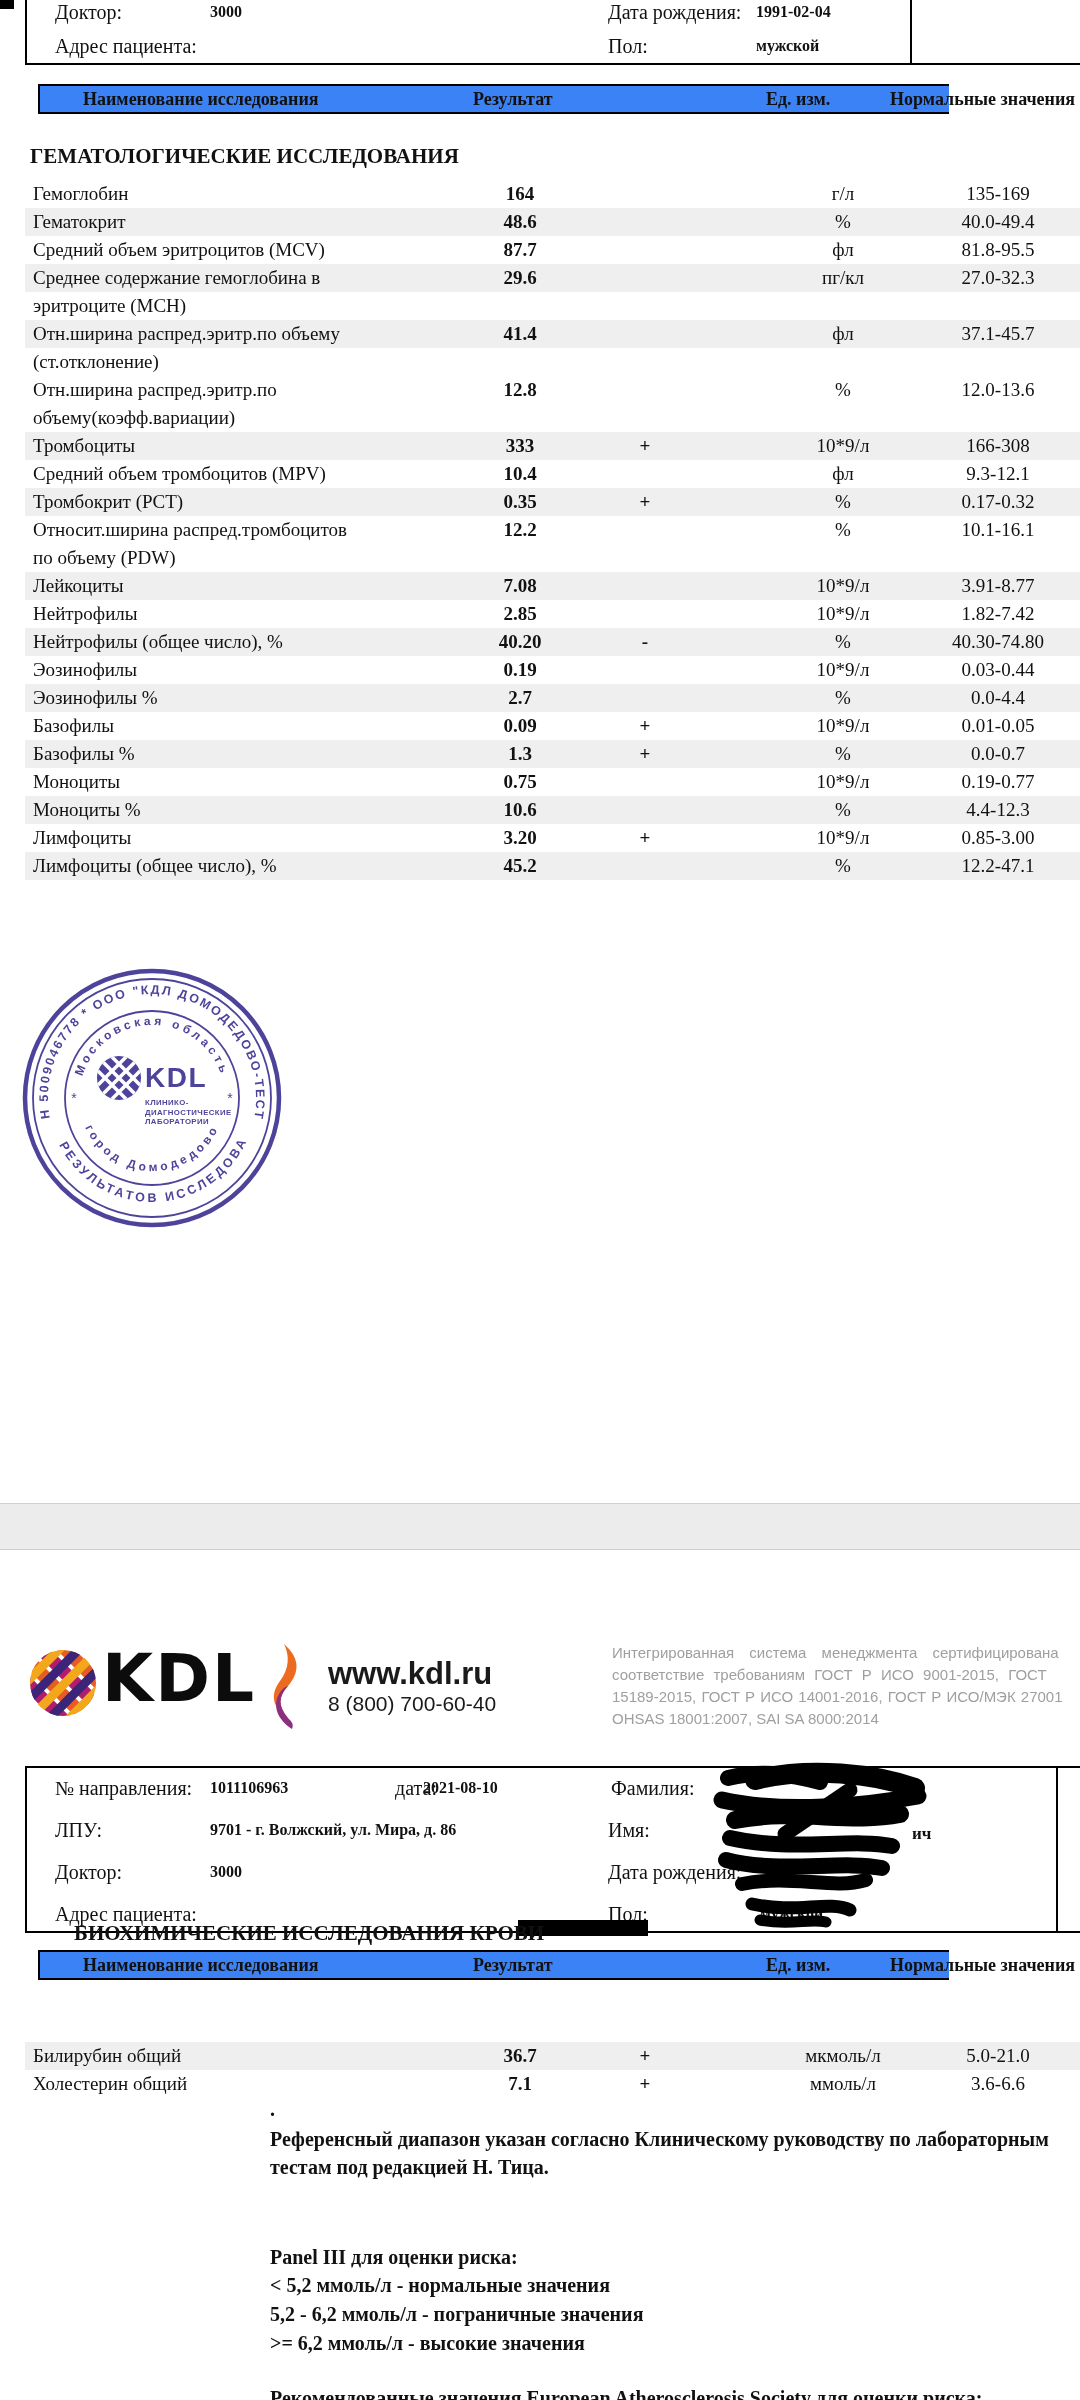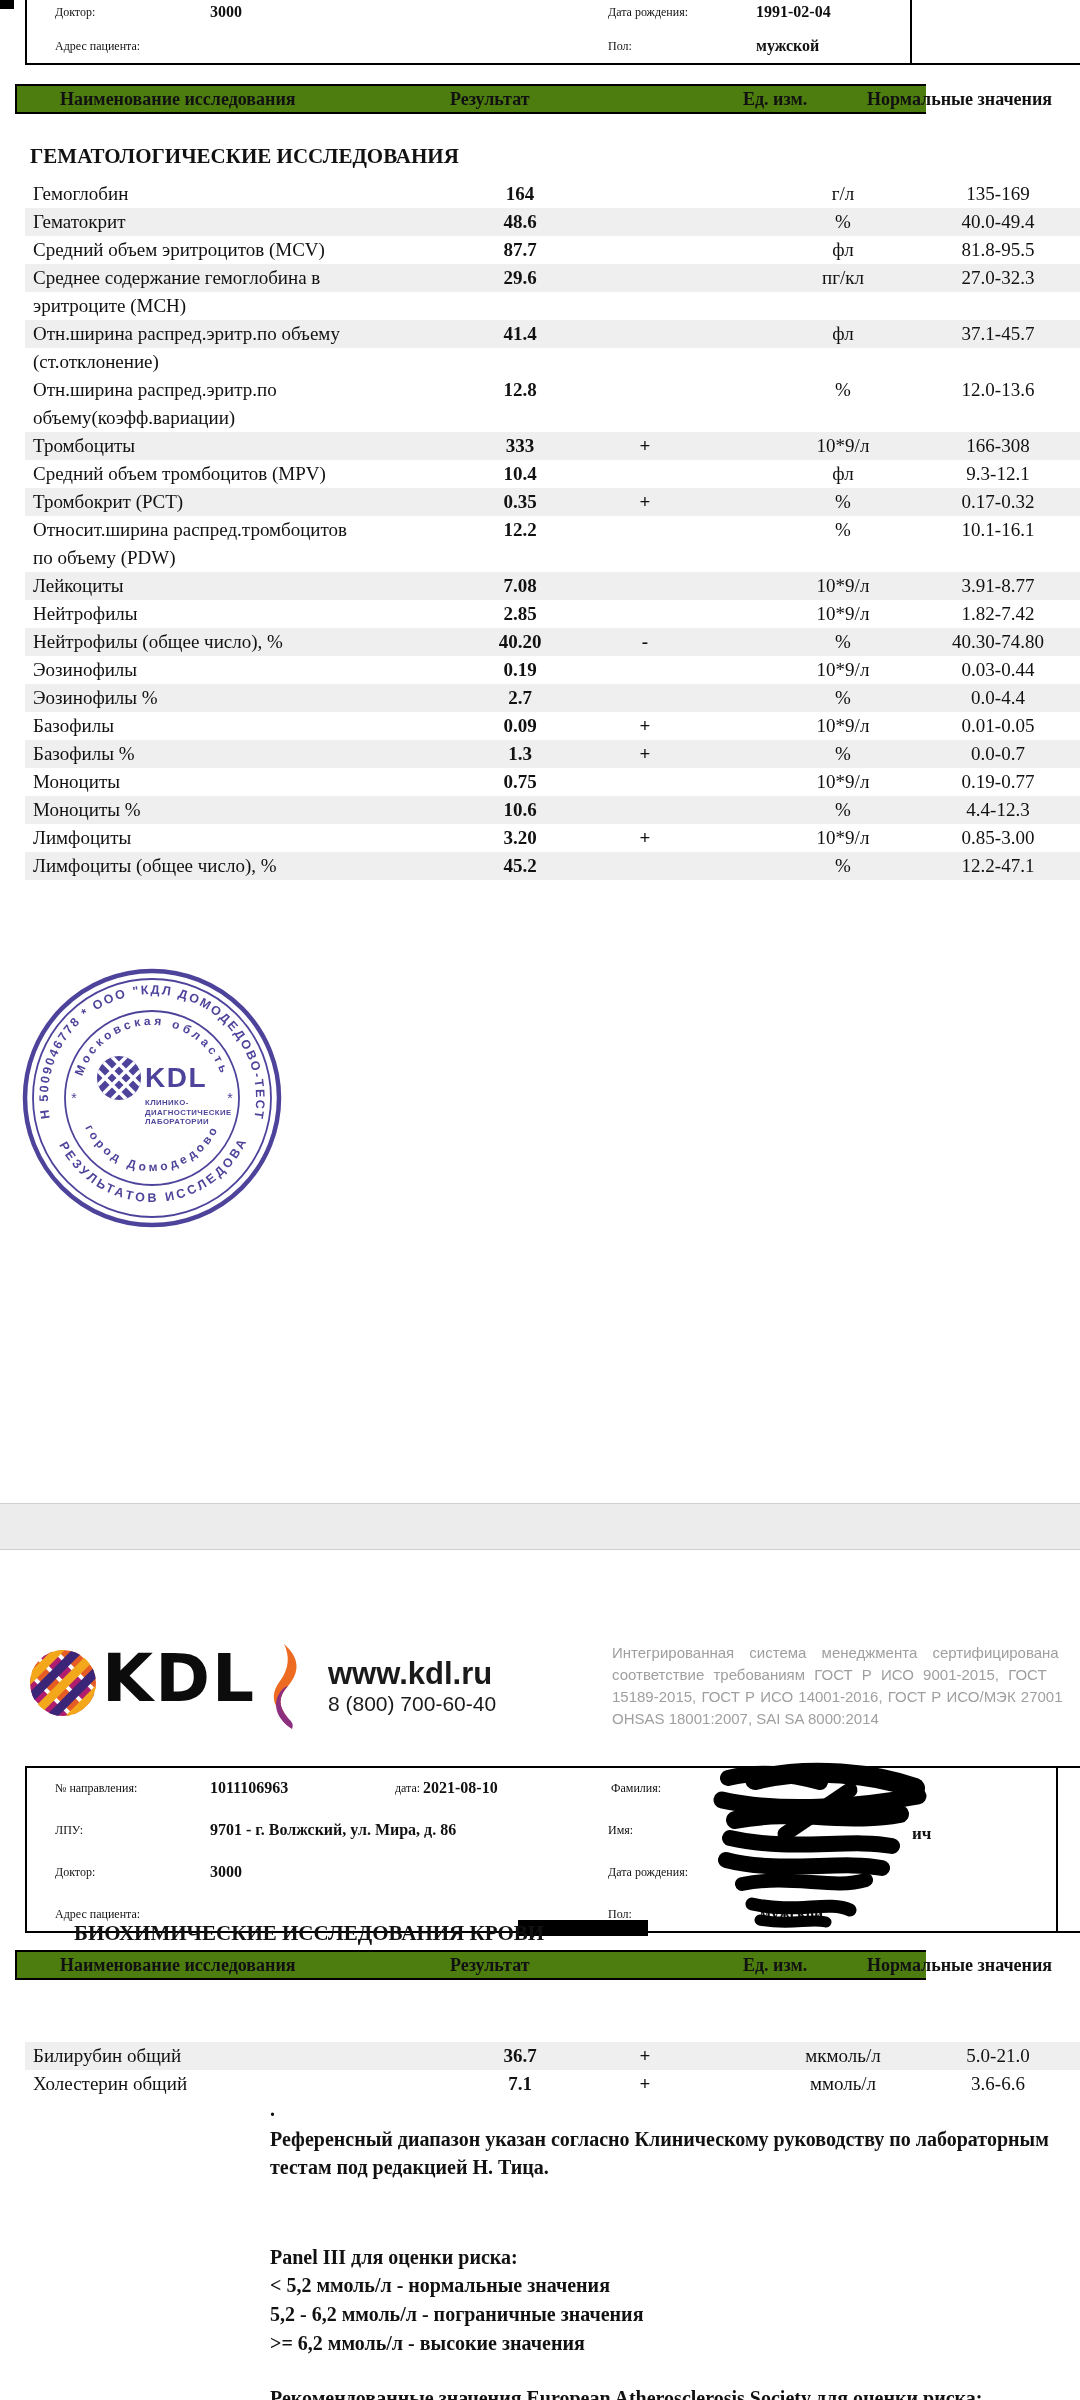--- a/index.html
+++ b/index.html
@@ -2,24 +2,24 @@
 <html><head>
 <meta charset="utf-8">
 <style>
   html,body{margin:0;padding:0;background:#fff;}
   #canvas{position:relative;width:1080px;height:2400px;overflow:hidden;background:#fff;
           font-family:"Liberation Serif",serif;color:#111;}
   .abs{position:absolute;}
   
   .hline{position:absolute;background:#000;height:2px;}
   .vline{position:absolute;background:#000;width:2px;}
-  .boxlabel{position:absolute;font-size:12px;line-height:20px;white-space:nowrap;}
+  .boxlabel{position:absolute;font-size:20px;line-height:20px;white-space:nowrap;}
   .boxval{position:absolute;font-size:16px;line-height:20px;font-weight:bold;white-space:nowrap;}
   
-  .band{position:absolute;left:15px;width:911px;height:30px;background:#4d7c0f;
+  .band{position:absolute;left:38px;width:911px;height:30px;background:#3b82f6;
         border-top:2px solid #000;border-bottom:2px solid #000;border-left:2px solid #000;
         box-sizing:border-box;}
   .band span{position:absolute;top:0;line-height:26px;font-weight:bold;font-size:18px;white-space:nowrap;}
   .h-name{left:43px;} .h-res{left:433px;} .h-unit{left:726px;text-align:right;} .h-norm{left:850px;width:205px;overflow:hidden;}
   
   .sect{position:absolute;left:30px;font-size:21px;font-weight:bold;white-space:nowrap;}
   
   .t-rows{position:absolute;left:0;width:1080px;}
   .t-row{position:relative;width:1080px;height:28px;font-size:19px;}
   .t-row.two-line{height:56px;}

